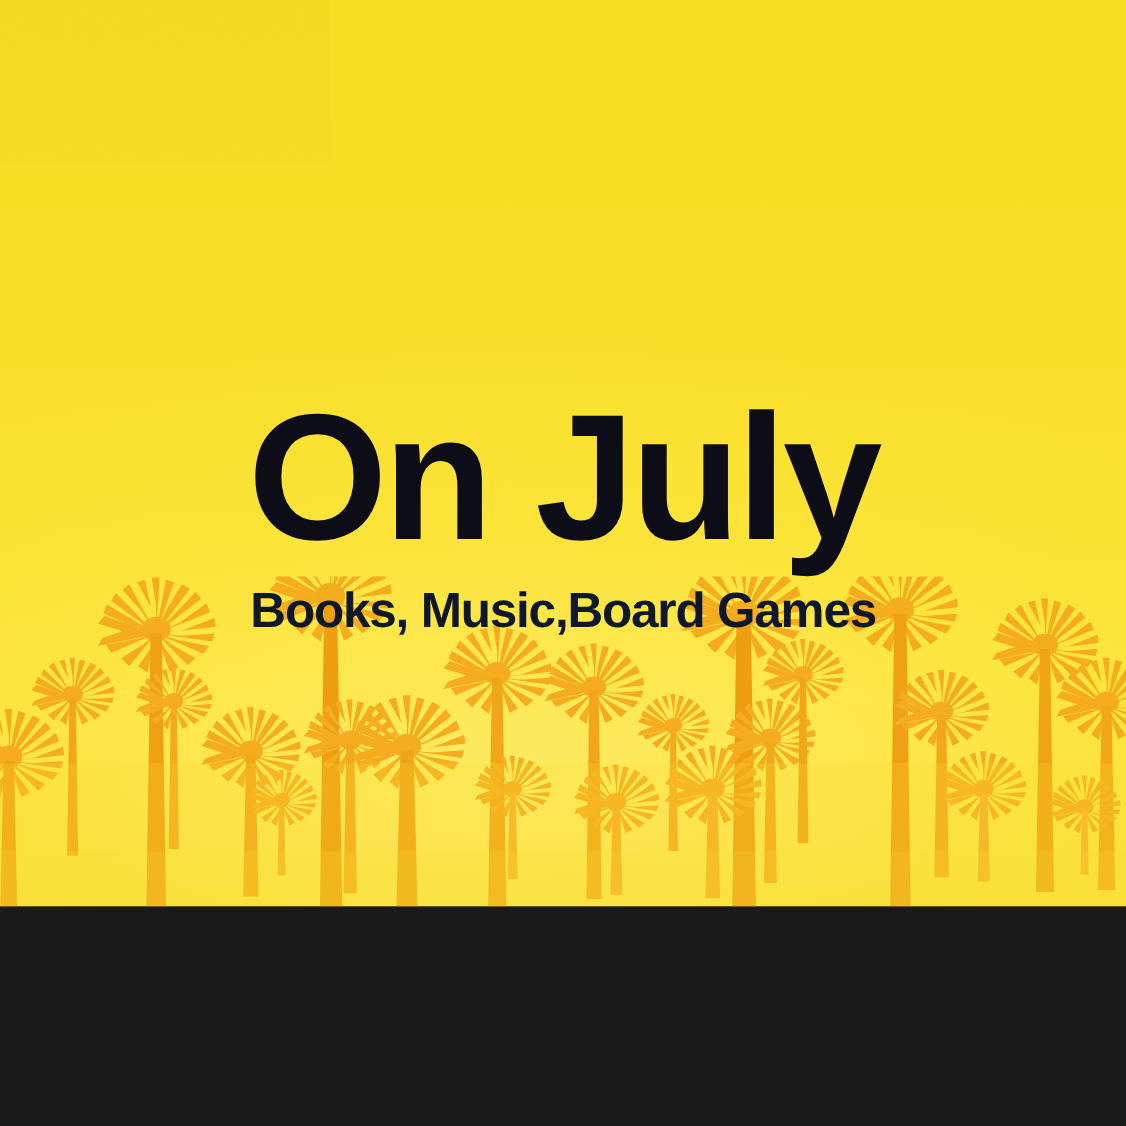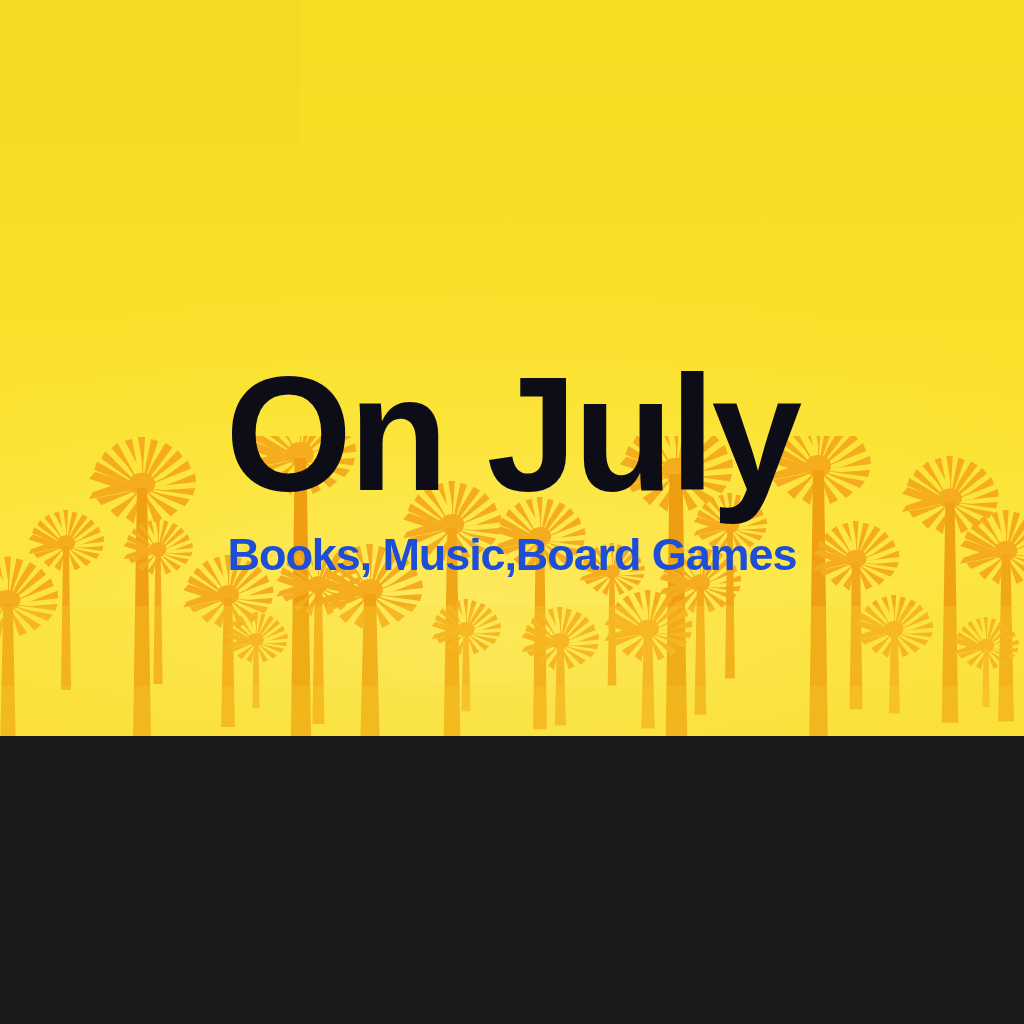--- a/index.html
+++ b/index.html
@@ -5,21 +5,21 @@
 <style>
   html, body {
     margin: 0;
     padding: 0;
     background: #1a1a1a;
   }
 
   #poster {
     position: relative;
     width: 1024px;
-    height: 736px;
+    height: 824px;
     overflow: hidden;
     font-family: "Liberation Sans", sans-serif;
     background: #F8DE28;
   }
 
   
   .sky {
     position: absolute;
     inset: 0;
     background:
@@ -79,21 +79,21 @@
     font-size: 163px;
     font-weight: 700;
     line-height: 1.0;
     letter-spacing: -3.5px;
     white-space: nowrap;
   }
 
   .subtitle {
     margin: 0;
     margin-top: 16px;
-    color: #1d4ed8;
+    color: #0f172a;
     font-family: "Liberation Sans", sans-serif;
     font-size: 45px;
     font-weight: 700;
     line-height: 1.05;
     letter-spacing: -1.1px;
     white-space: nowrap;
   }
 </style>
 </head>
 <body>

